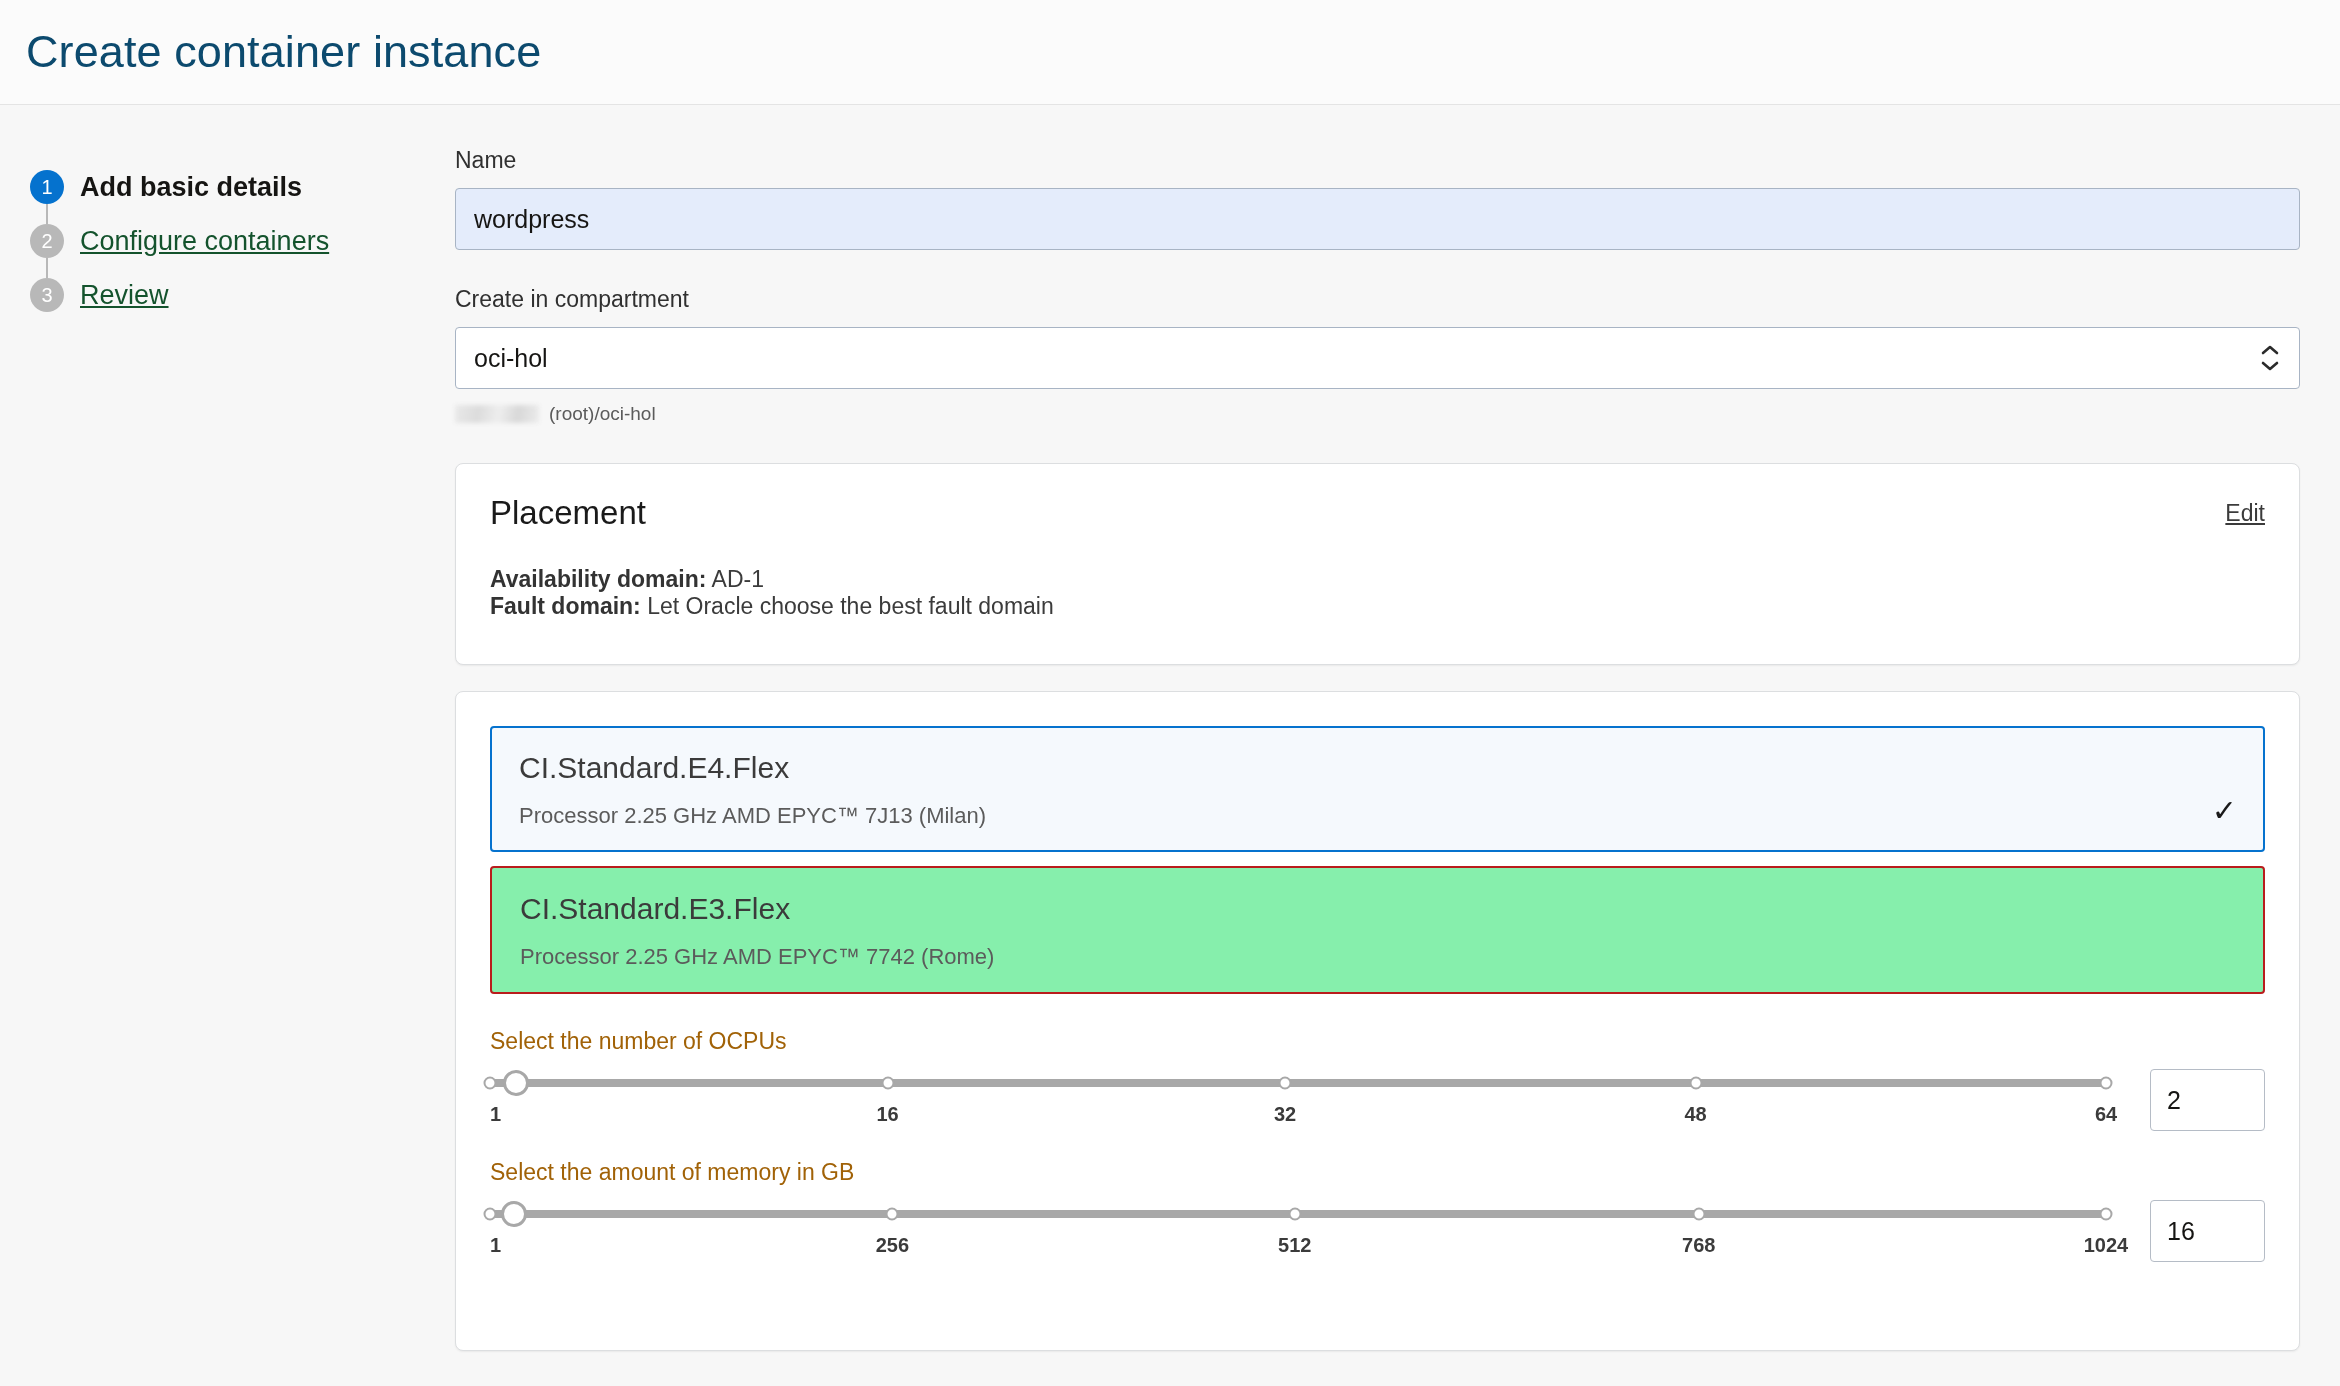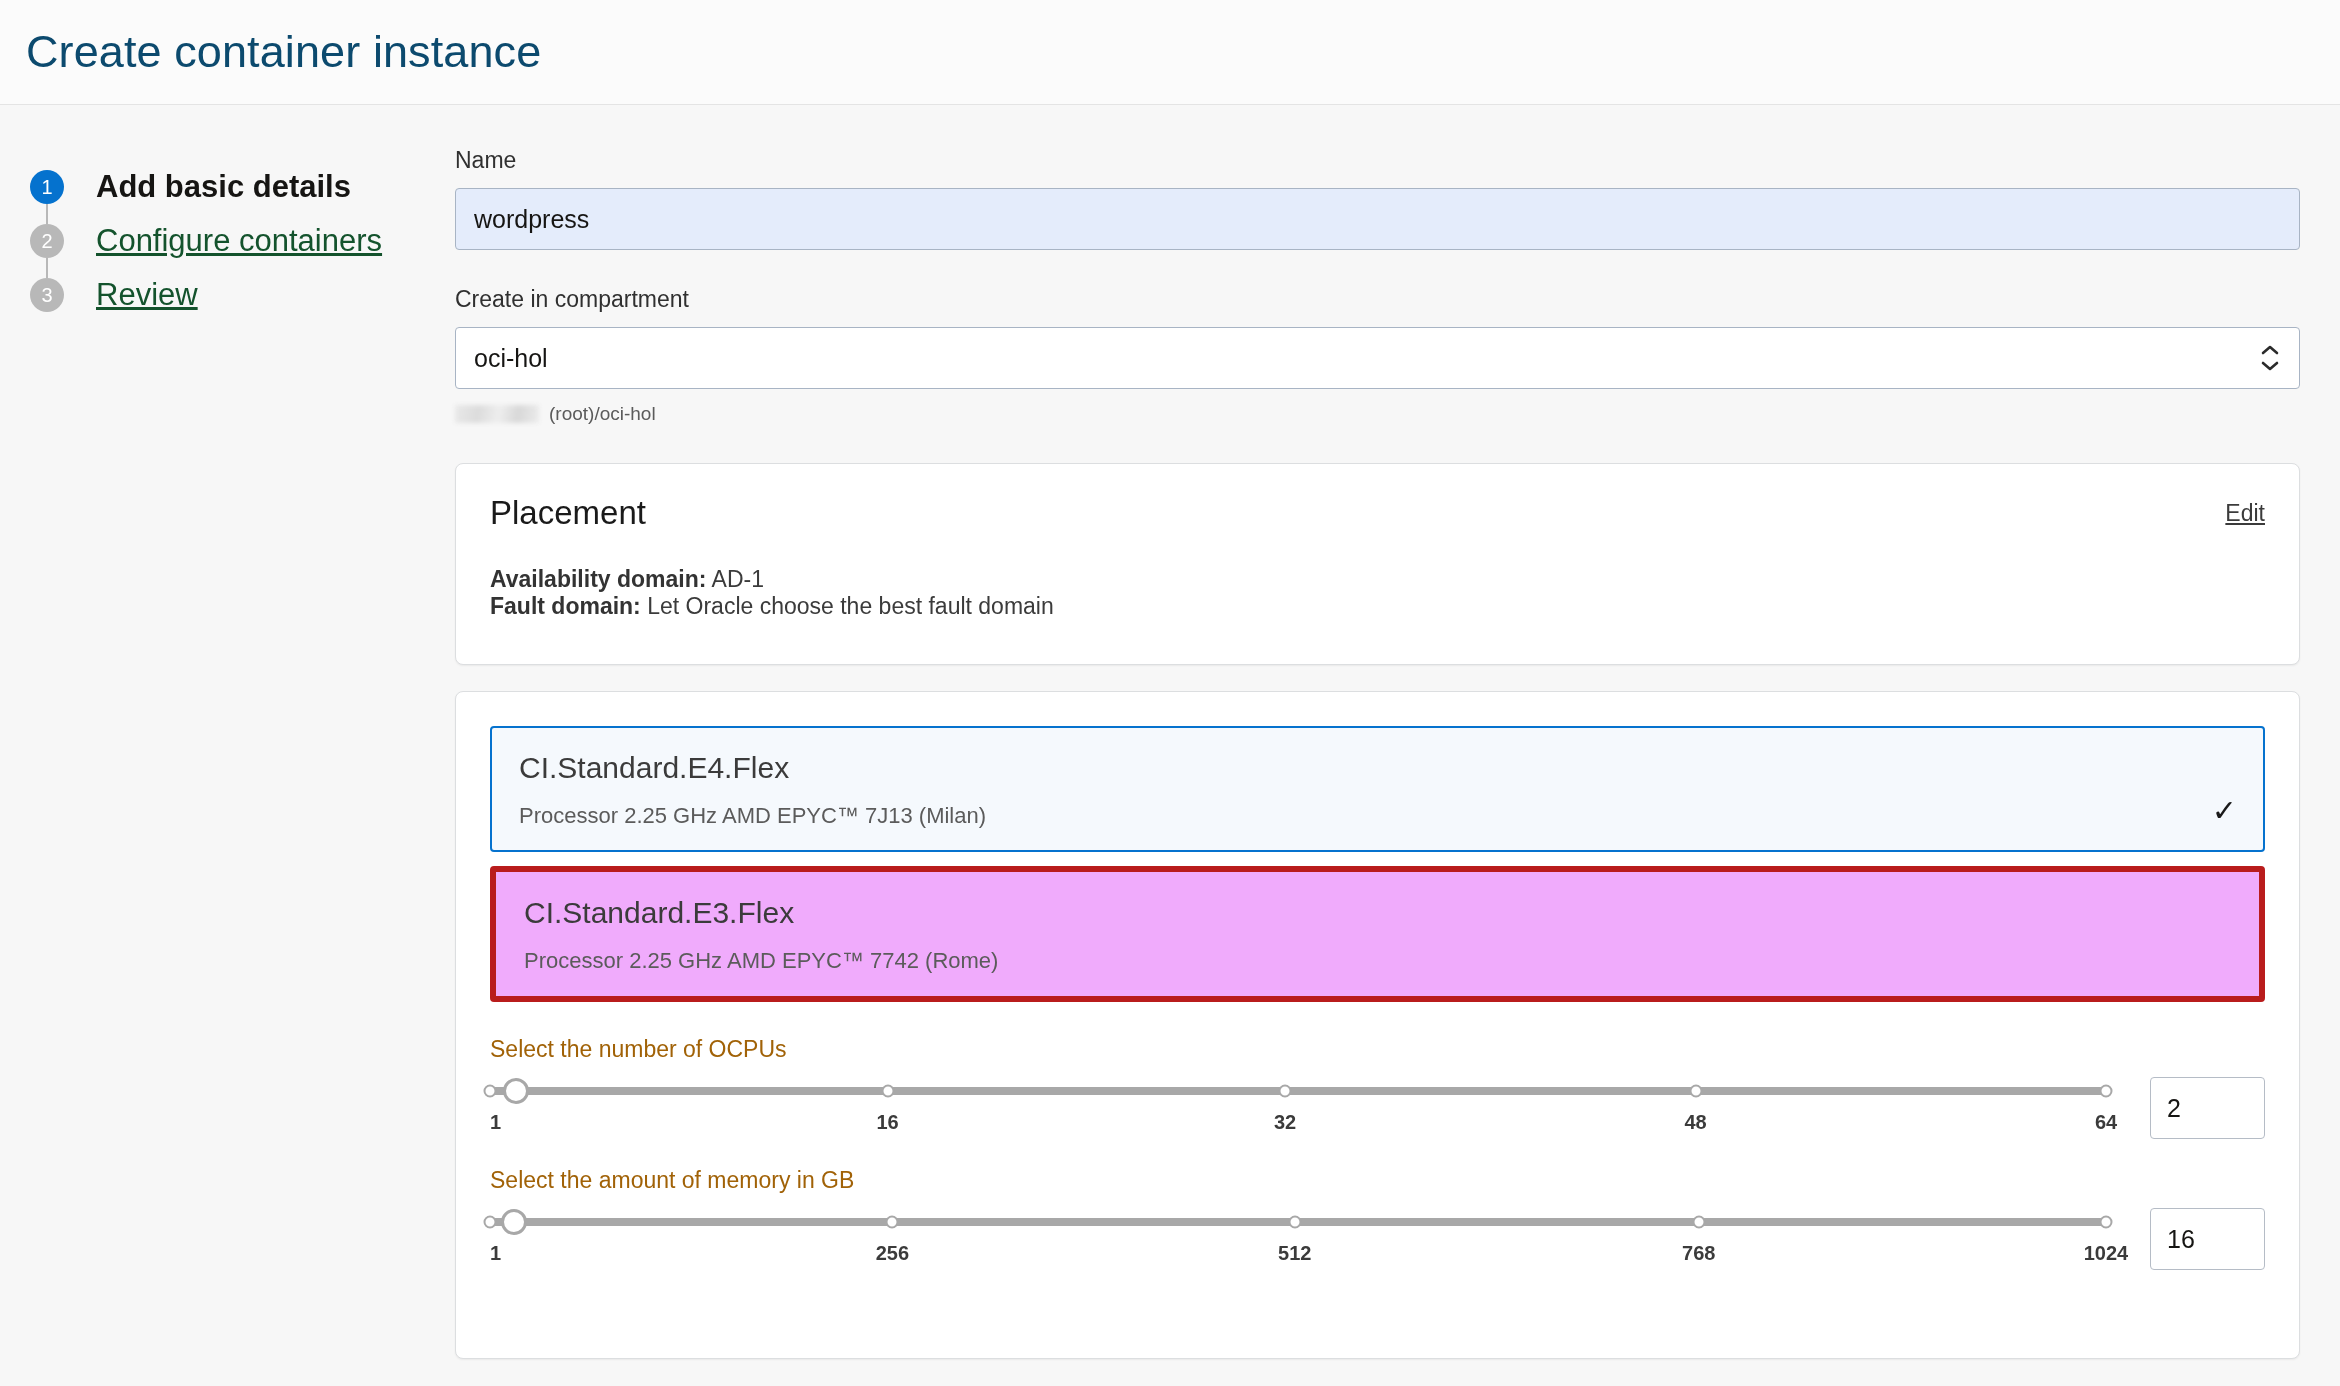--- a/index.html
+++ b/index.html
@@ -73,22 +73,22 @@
   .step-connector {
     position: absolute;
     left: 46px;
     top: 44px;
     width: 2px;
     height: 20px;
     background: #b8b8b8;
     z-index: 1;
   }
   .step-label {
-    margin-left: 32px;
-    font-size: 31px;
+    margin-left: 16px;
+    font-size: 27px;
   }
   .step-label.active {
     font-weight: bold;
     color: #161513;
   }
   .step-label.link {
     color: #14532d;
     text-decoration: underline;
     cursor: pointer;
   }
@@ -208,26 +208,26 @@
   
   .shape-body { padding: 34px 34px 60px 34px; }
   .shape-cards {
     display: flex;
     gap: 14px;
     margin-bottom: 34px;
     flex-direction: column;
   }
   .shape-card {
     flex: 1;
-    border: 6px solid #b91c1c;
+    border: 2px solid #b91c1c;
     border-radius: 4px;
     padding: 24px 28px 22px 28px;
     box-sizing: border-box;
     position: relative;
-    background: #f0abfc;
+    background: #86efac;
     cursor: pointer;
     min-height: 120px;
   }
   .shape-card.selected {
     border: 2px solid #0572ce;
     background: #f5f9fd;
     padding: 23px 27px 21px 27px;
   }
   .shape-name {
     font-size: 30px;

